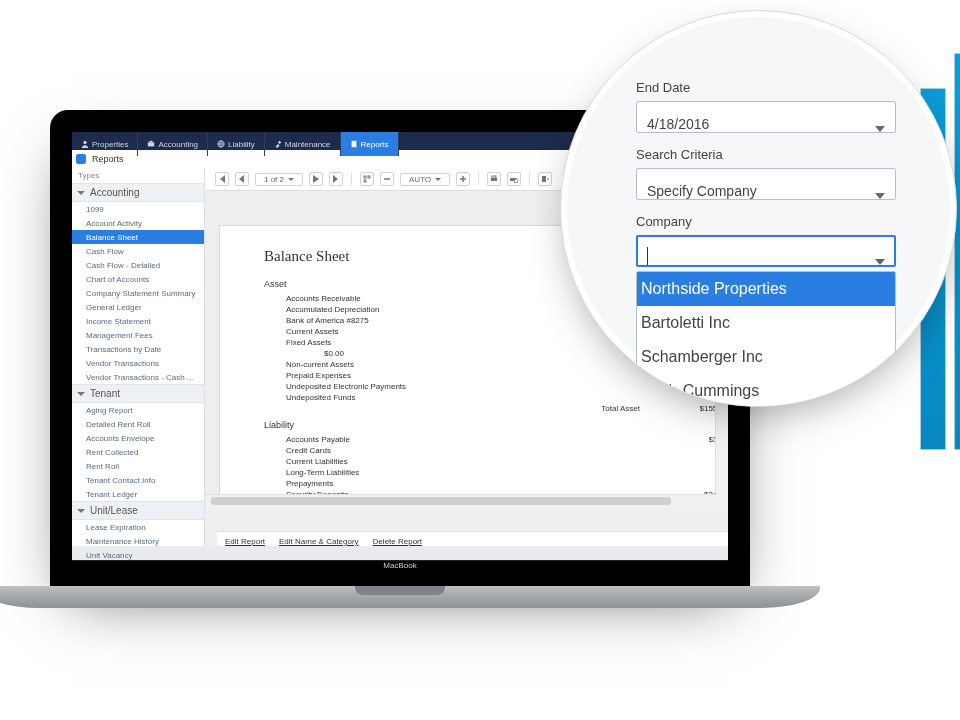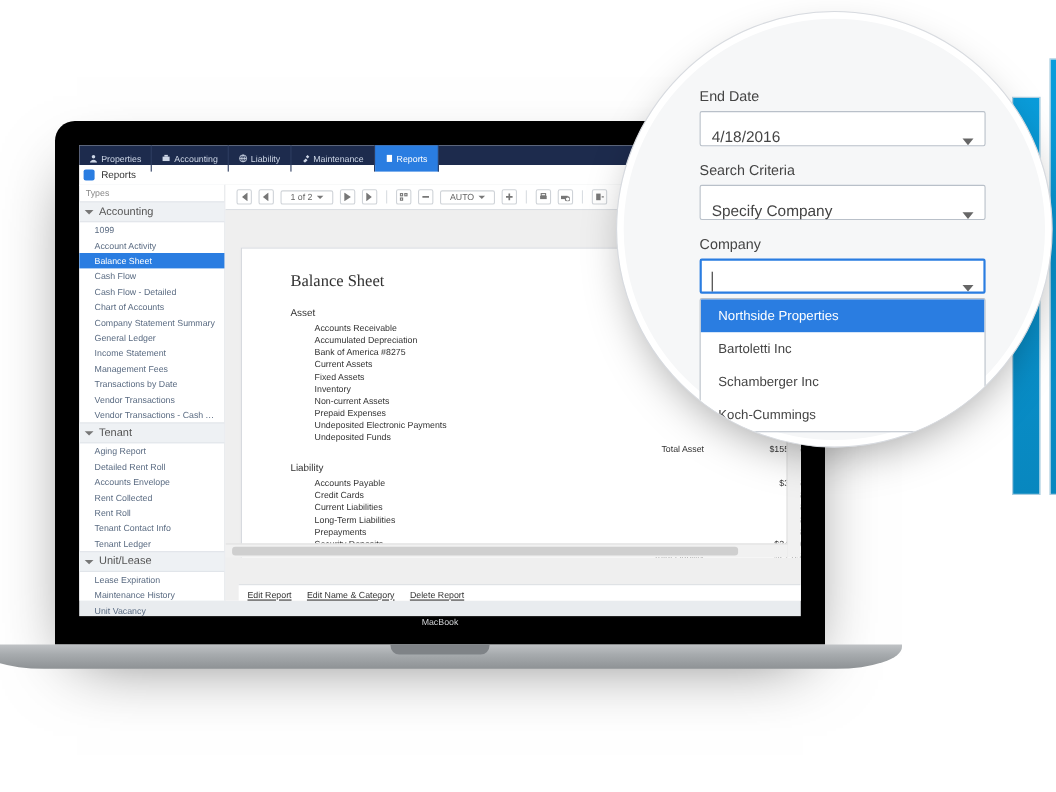--- a/index.html
+++ b/index.html
@@ -60,21 +60,21 @@
 
   
   .zoom{position:absolute;left:560px;top:10px;width:395px;height:395px;border-radius:50%;overflow:hidden;background:#f6f7f8;border:1px solid #d7dadf;box-shadow:0 15px 40px -10px rgba(0,0,0,.35),0 0 0 6px #fff inset;}
   .zoom-inner{position:absolute;left:75px;top:55px;width:260px;font-size:14px;color:#444;}
   .z-label{font-size:13px;margin:14px 0 6px 0;}
   .z-field{display:flex;align-items:flex-end;justify-content:space-between;border:1px solid #b9c0c9;background:#fff;border-radius:2px;height:30px;padding:0 10px;font-size:14px;color:#444;cursor:pointer;}
   .z-field.open{border:2px solid #2a7de1;height:28px;padding:0 9px;}
   .z-field .ar{width:0;height:0;border-left:5px solid transparent;border-right:5px solid transparent;border-top:6px solid #666;}
   .z-field .cursor{width:1px;height:18px;background:#333;}
   .z-dd{border:1px solid #b9c0c9;background:#fff;border-radius:2px;margin-top:4px;overflow:hidden;}
-  .z-dd .opt{padding:8px 16px;font-size:12px;color:#444;cursor:pointer;}
+  .z-dd .opt{padding:8px 4px;font-size:16px;color:#444;cursor:pointer;}
   .z-dd .opt.hl{background:#2a7de1;color:#fff;}
 
   
   .decochart{position:absolute;right:-20px;top:40px;display:flex;align-items:flex-end;gap:8px;height:410px;}
   .decochart div{width:24px;background:linear-gradient(#0a9ddb,#0887bf);border:1px solid #a9cde0;}
   .decochart .b1{height:360px;}
   .decochart .b2{height:395px;}
 
   
   .floor{position:absolute;left:0;right:0;top:558px;height:90px;background:linear-gradient(rgba(0,0,0,.08),rgba(0,0,0,0));z-index:-1;}
@@ -265,21 +265,20 @@
                   </div>
                   <div class="row">
                     <span class="k">Current Assets</span>
                     <span class="v">$0.00</span>
                   </div>
                   <div class="row">
                     <span class="k">Fixed Assets</span>
                     <span class="v">$0.00</span>
                   </div>
                   <div class="row">
-                    <span class="k">Inventory</span>
                     <span class="v">$0.00</span>
                   </div>
                   <div class="row">
                     <span class="k">Non-current Assets</span>
                     <span class="v">$0.00</span>
                   </div>
                   <div class="row">
                     <span class="k">Prepaid Expenses</span>
                     <span class="v">$0.00</span>
                   </div>

